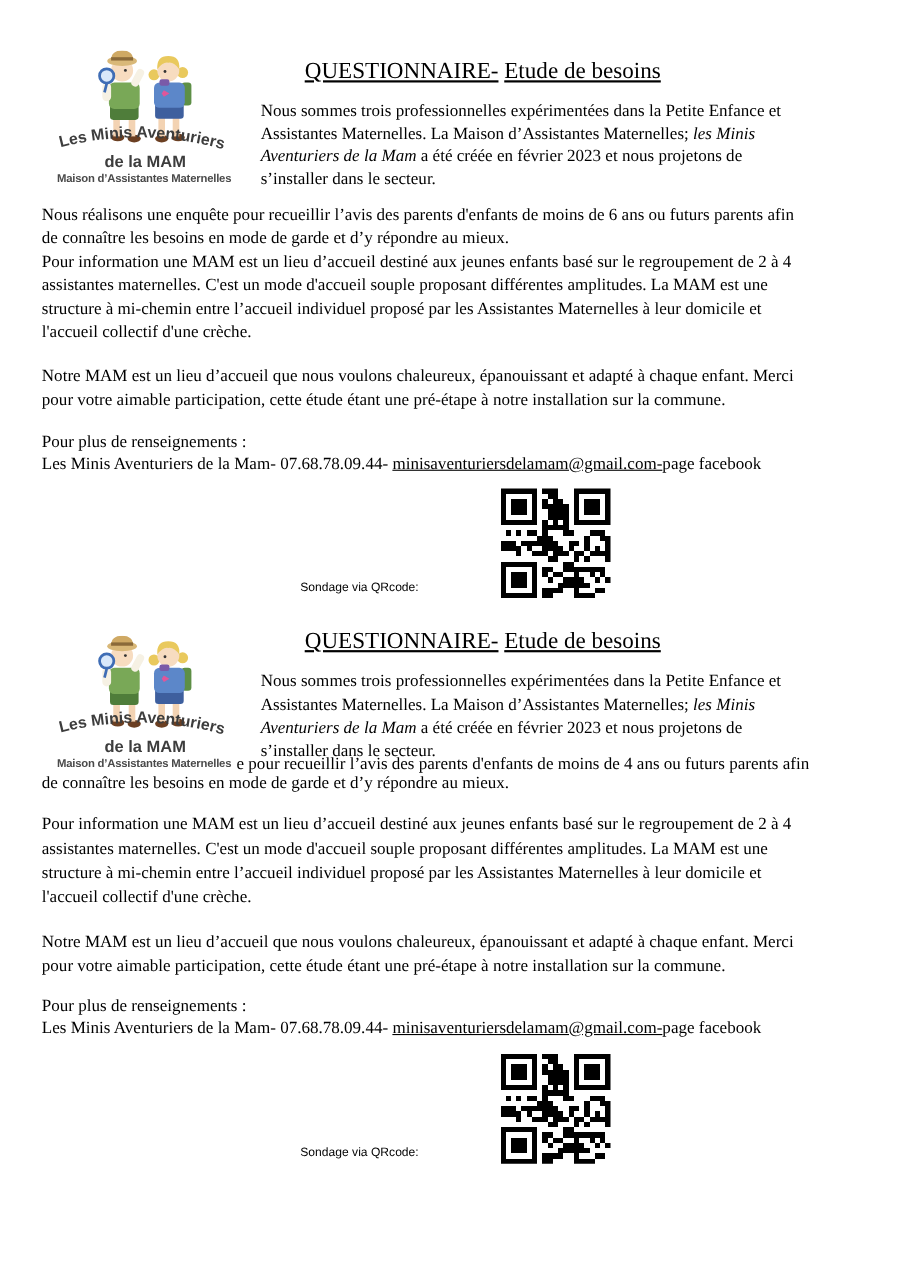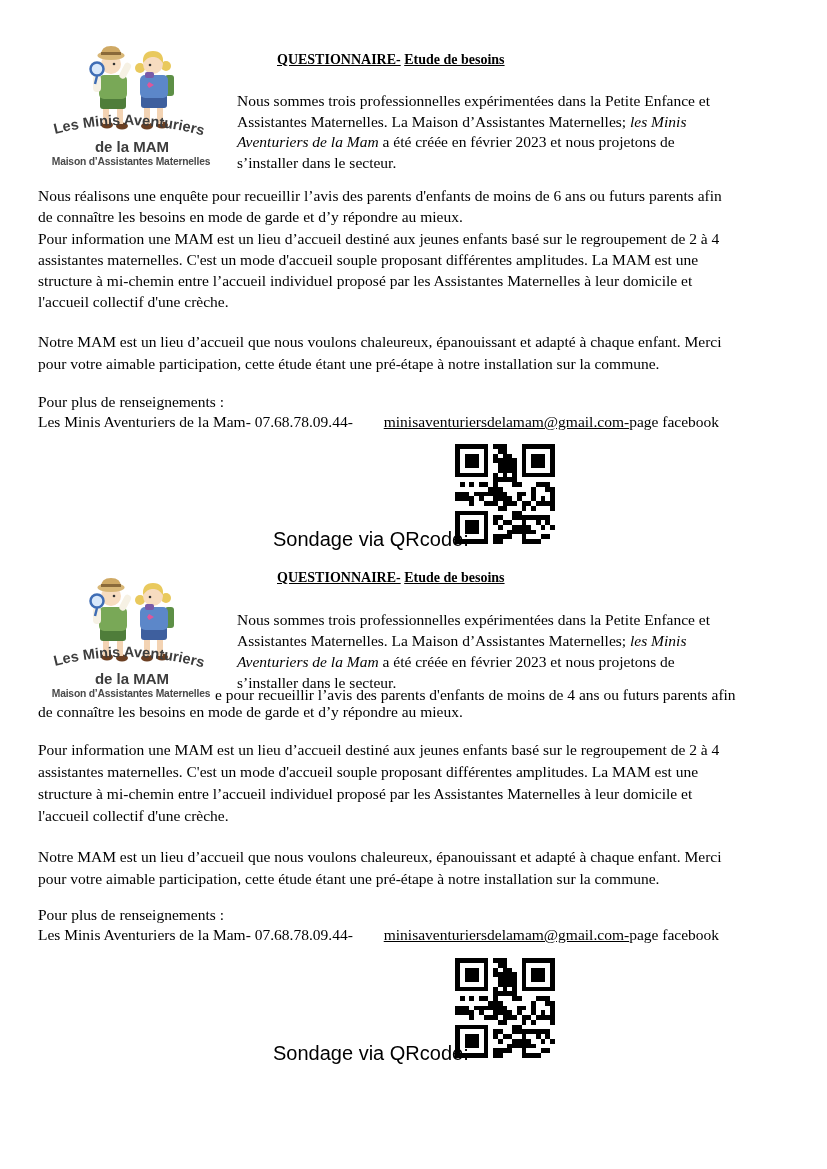--- a/index.html
+++ b/index.html
@@ -2,31 +2,31 @@
 <html><head>
 <meta charset="utf-8">
 <style>
   * { margin:0; padding:0; box-sizing:border-box; }
   html,body { background:#ffffff; }
   .page {
     position:relative; width:827px; height:1169px; background:#fff;
     overflow:hidden; font-family:"Liberation Serif", serif; color:#000;
   }
   .abs { position:absolute; }
-  .title { font-size:14px; font-weight:bold; white-space:nowrap; font-family:"Liberation Serif", serif; }
+  .title { font-size:21px; font-weight:normal; white-space:nowrap; font-family:"Liberation Serif", serif; }
   .title .u { text-decoration:underline; }
   .para { font-size:15.5px; }
   .line { white-space:nowrap; }
   .it { font-style:italic; }
   .intro { line-height:20.5px; }
   .lh21 { line-height:21px; }
   .lh215 { line-height:21.5px; }
   .lh22 { line-height:22px; }
-  .email { text-decoration:underline; color:#000;margin-left:27px; }
-  .sondage { font-family:"Liberation Sans", sans-serif; font-size:20px; white-space:nowrap; }
+  .email { text-decoration:underline; color:#000; }
+  .sondage { font-family:"Liberation Sans", sans-serif; font-size:11px; white-space:nowrap; }
   .qr { width:100px; height:100px; background:#fff; }
   .qr svg { display:block; }
   .logo { width:175px; height:125px; }
   .arc-text, .logo-sub { font-family:"Liberation Sans", sans-serif; font-weight:bold; fill:#3d3d3d; }
   .arc-text { font-size:14.5px; }
   .logo-sub { font-size:15px; }
   .logo-cap { font-family:"Liberation Sans", sans-serif; font-weight:bold; font-size:10.3px; fill:#4a4a4a; letter-spacing:-0.2px; }
 
   
   #logo1    { left:45px;  top:46px;  }

